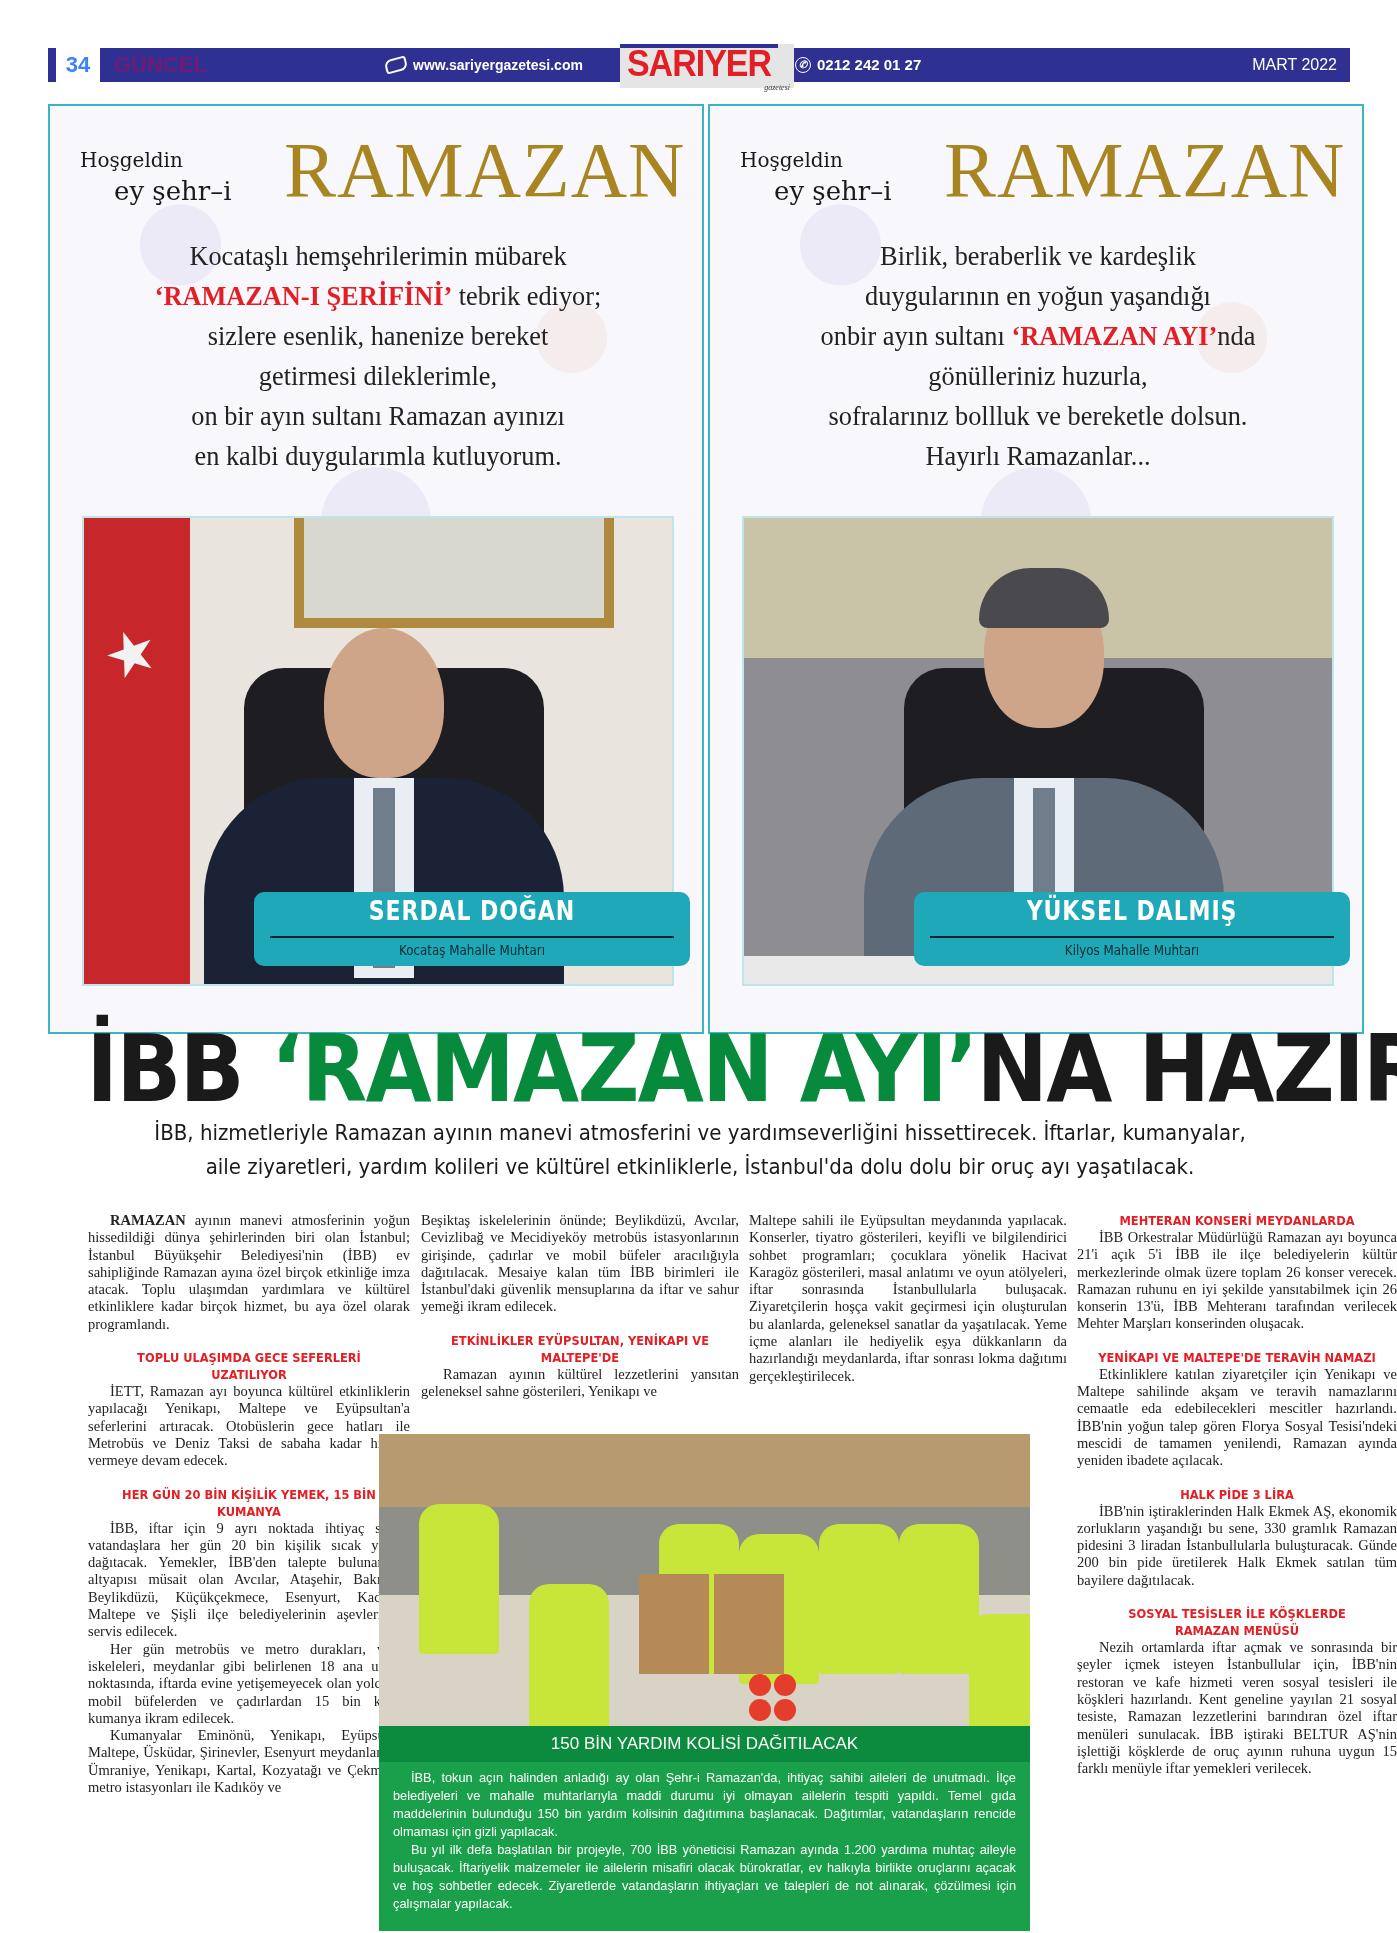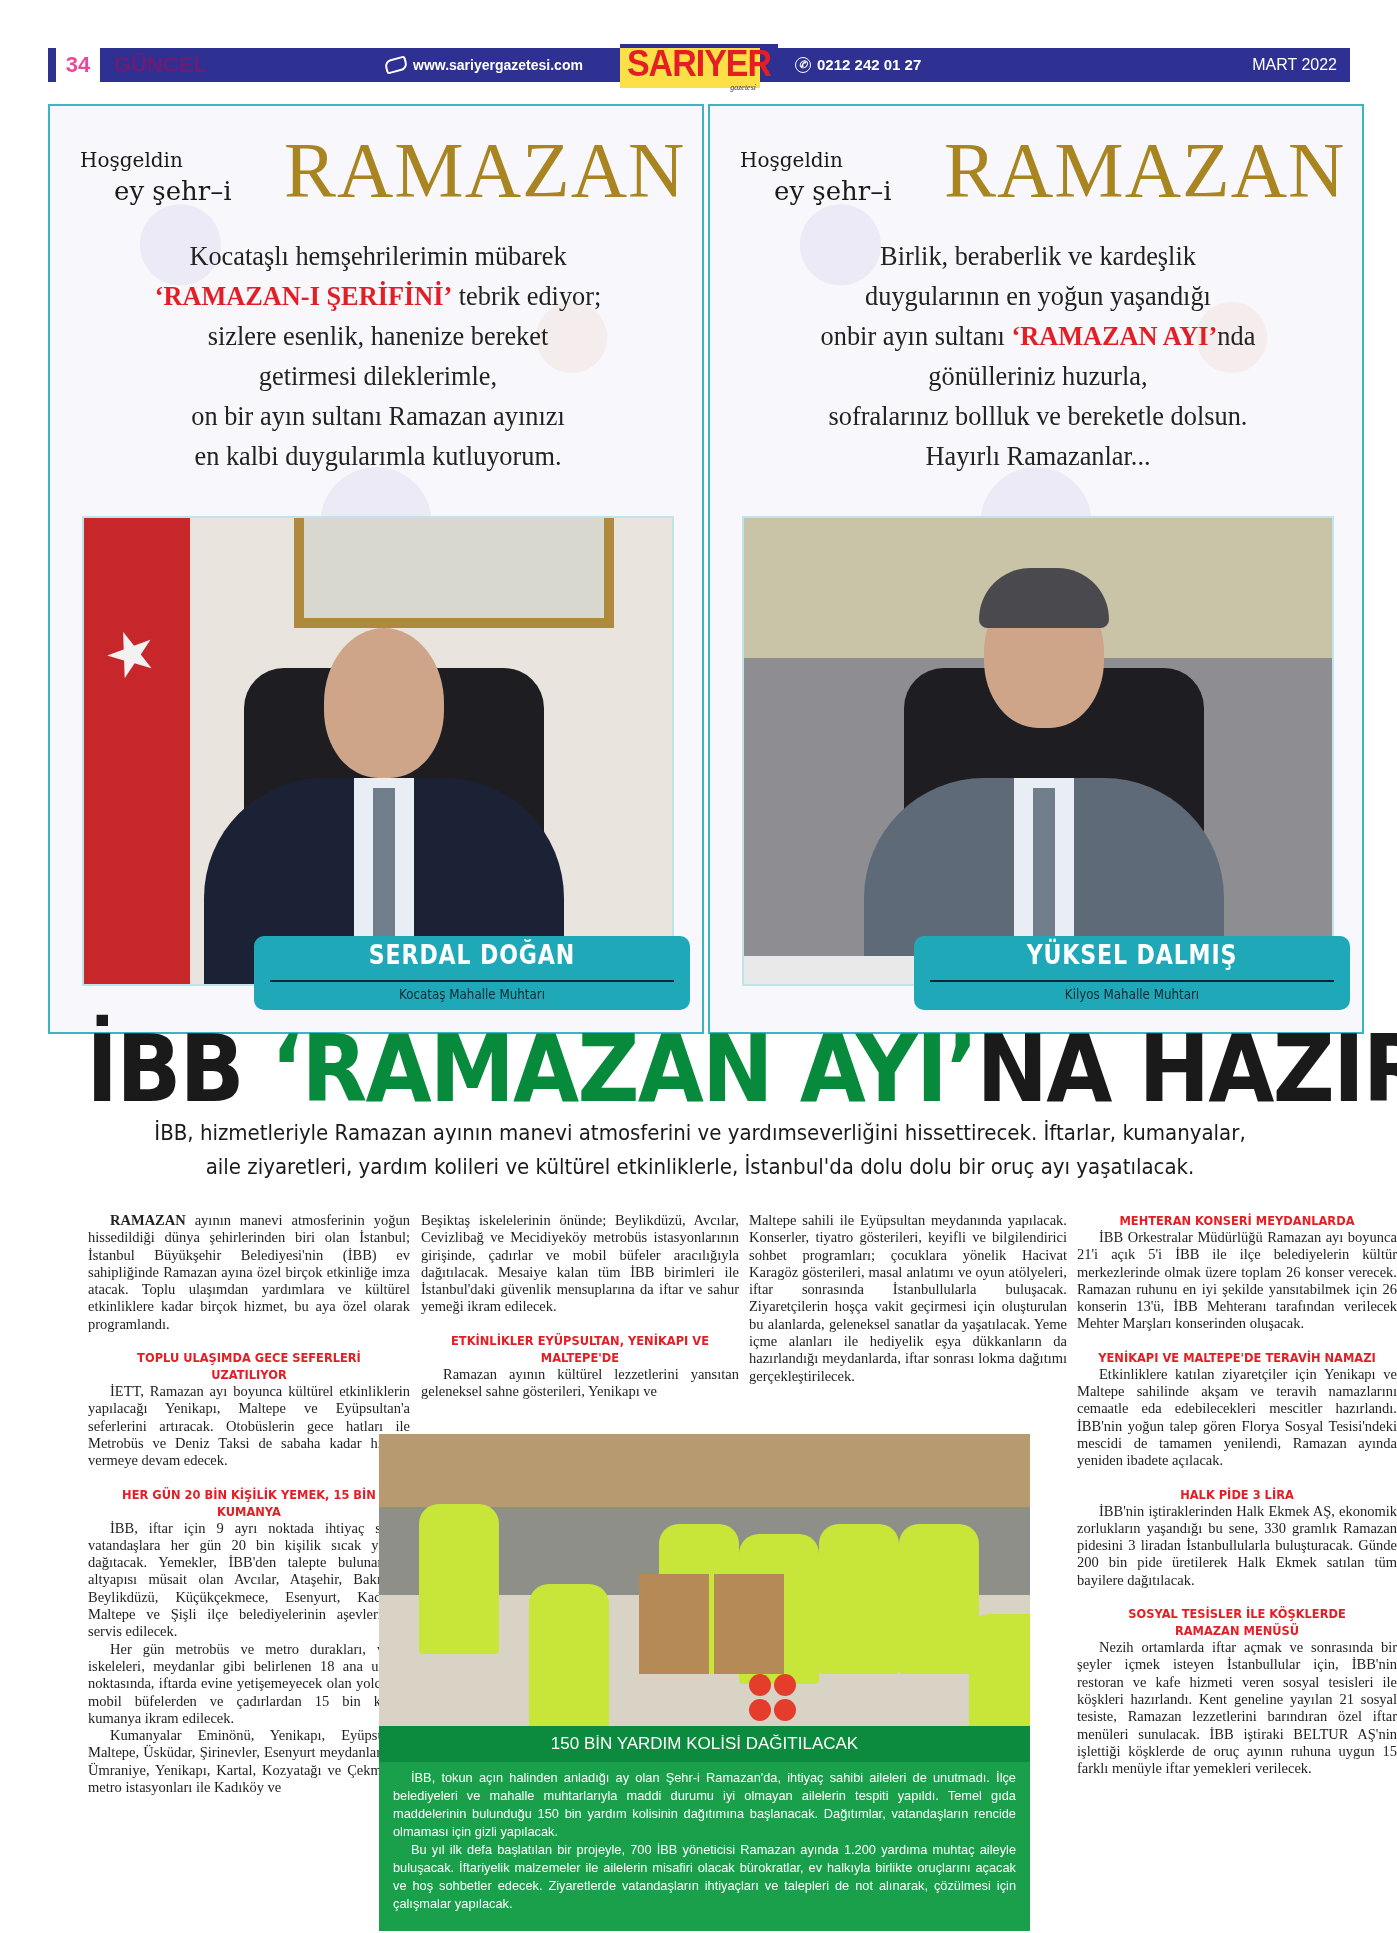--- a/index.html
+++ b/index.html
@@ -1,25 +1,25 @@
 <!DOCTYPE html>
 <html><head>
 <meta charset="utf-8">
 <style>
   * { box-sizing: border-box; margin: 0; padding: 0; }
   html, body { width: 1397px; height: 1933px; background: #ffffff; overflow: hidden; }
   body { position: relative; font-family: "Liberation Serif", serif; color: #1a1a1a; }
 
   
   .masthead { position: absolute; left: 48px; top: 48px; width: 1302px; height: 34px; background: #2e3192; }
-  .page-num { position: absolute; left: 48px; top: 48px; width: 52px; height: 34px; background: #fff; border-left: 8px solid #2e3192; display: flex; align-items: center; justify-content: center; font-family: "Liberation Sans", sans-serif; font-weight: bold; font-size: 22px; color: #ec4899; }
+  .page-num { position: absolute; left: 48px; top: 48px; width: 52px; height: 34px; background: #fff; border-left: 8px solid #2e3192; display: flex; align-items: center; justify-content: center; font-family: "Liberation Sans", sans-serif; font-weight: bold; font-size: 22px; color: #3b82f6; }
   .section { position: absolute; left: 114px; top: 48px; height: 34px; line-height: 34px; font-family: "Liberation Sans", sans-serif; font-weight: bold; font-size: 22px; color: #701a75; }
   .website { position: absolute; left: 385px; top: 48px; height: 34px; line-height: 34px; font-family: "Liberation Sans", sans-serif; font-weight: bold; font-size: 14px; color: #fff; display: flex; align-items: center; gap: 6px; }
   .website .icon { width: 22px; height: 14px; border: 2px solid #fff; border-radius: 7px 3px 7px 3px; display: inline-block; transform: rotate(-15deg); }
-  .logo { position: absolute; left: 620px; top: 44px; width: 140px; height: 44px; background: #fde047; }
+  .logo { position: absolute; left: 620px; top: 44px; width: 174px; height: 44px; background: #e5e5e5; }
   .logo .logo-text { position: absolute; left: 0; top: 2px; width: 158px; text-align: center; font-family: "Liberation Sans", sans-serif; font-weight: bold; font-size: 34px; letter-spacing: -1px; color: #e31e24; line-height: 34px; transform: scaleY(1.1); }
   .logo .logo-sub { position: absolute; right: 4px; bottom: -4px; font-family: "Liberation Serif", serif; font-style: italic; font-size: 8px; color: #333; }
   .logo .logo-bar { position: absolute; left: 0; top: 0; width: 158px; height: 4px; background: #2e3192; }
   .phone { position: absolute; left: 795px; top: 48px; height: 34px; line-height: 34px; font-family: "Liberation Sans", sans-serif; font-weight: bold; font-size: 15px; color: #fff; display: flex; align-items: center; gap: 6px; }
   .phone .icon { width: 16px; height: 16px; border: 1.5px solid #fff; border-radius: 50%; font-size: 10px; line-height: 13px; text-align: center; font-style: italic; }
   .date { position: absolute; right: 60px; top: 48px; height: 40px; line-height: 34px; font-family: "Liberation Sans", sans-serif; font-size: 16px; color: #fff; }
 
   
   .ad { position: absolute; top: 104px; width: 656px; height: 930px; border: 2px solid #3bb5c4; background:
         radial-gradient(circle at 20% 15%, rgba(120,120,200,0.10) 0 40px, transparent 41px),
@@ -43,21 +43,21 @@
   .ad-photo .chair { position: absolute; width: 300px; height: 340px; left: 160px; top: 150px; background: #1e1e22; border-radius: 40px 40px 0 0; }
   .ad-photo .suit { position: absolute; width: 360px; height: 250px; left: 120px; top: 260px; background: #1b2236; border-radius: 120px 120px 0 0; }
   .ad-photo.p2 .suit { background: #5f6a78; }
   .ad-photo .shirt { position: absolute; width: 60px; height: 200px; left: 270px; top: 260px; background: #e8eef4; }
   .ad-photo .tie { position: absolute; width: 22px; height: 180px; left: 289px; top: 270px; background: #6f7e8a; }
   .ad-photo .head { position: absolute; width: 120px; height: 150px; left: 240px; top: 110px; background: #cfa58a; border-radius: 50% 50% 45% 45%; }
   .ad-photo.p2 .head { top: 60px; }
   .ad-photo.p2 .hair { position: absolute; width: 130px; height: 60px; left: 235px; top: 50px; background: #4a4a4e; border-radius: 60px 60px 10px 10px; }
   .ad-photo .star { position: absolute; left: 20px; top: 100px; font-size: 60px; color: #f2f2f2; transform: rotate(-20deg); }
   .ad-photo .papers { position: absolute; left: 0; bottom: 0; width: 100%; height: 28px; background: #e9e9ea; }
-  .nameplate { position: absolute; left: 204px; top: 786px; width: 436px; height: 74px; background: #1fa9b8; border-radius: 10px; margin-top: 44px; }
+  .nameplate { position: absolute; left: 204px; top: 786px; width: 436px; height: 74px; background: #1fa9b8; border-radius: 10px; }
   .nameplate .nm { position: absolute; left: 0; top: 4px; width: 100%; text-align: center; font-family: "DejaVu Sans", sans-serif; font-weight: bold; font-size: 26px; color: #fff; transform: scaleX(0.85); letter-spacing: 1px; }
   .nameplate .rule { position: absolute; left: 16px; top: 44px; width: 404px; height: 2px; background: #123; }
   .nameplate .role { position: absolute; left: 0; top: 50px; width: 100%; text-align: center; font-family: "DejaVu Sans", sans-serif; font-size: 14px; color: #0f2a30; transform: scaleX(0.85); }
 
   
   .headline { position: absolute; left: 40px; top: 1022px; width: 1320px; height: 90px; text-align: center; font-family: "DejaVu Sans", sans-serif; font-weight: bold; font-size: 92px; line-height: 96px; color: #1a1a1a; letter-spacing: -2px; transform: scaleX(0.93); white-space: nowrap; }
   .headline .green { color: #078a3c; }
   .subhead { position: absolute; left: 40px; top: 1116px; width: 1320px; text-align: center; font-family: "DejaVu Sans", sans-serif; font-size: 22px; line-height: 34px; color: #1a1a1a; transform: scaleX(0.9); }
 
   

